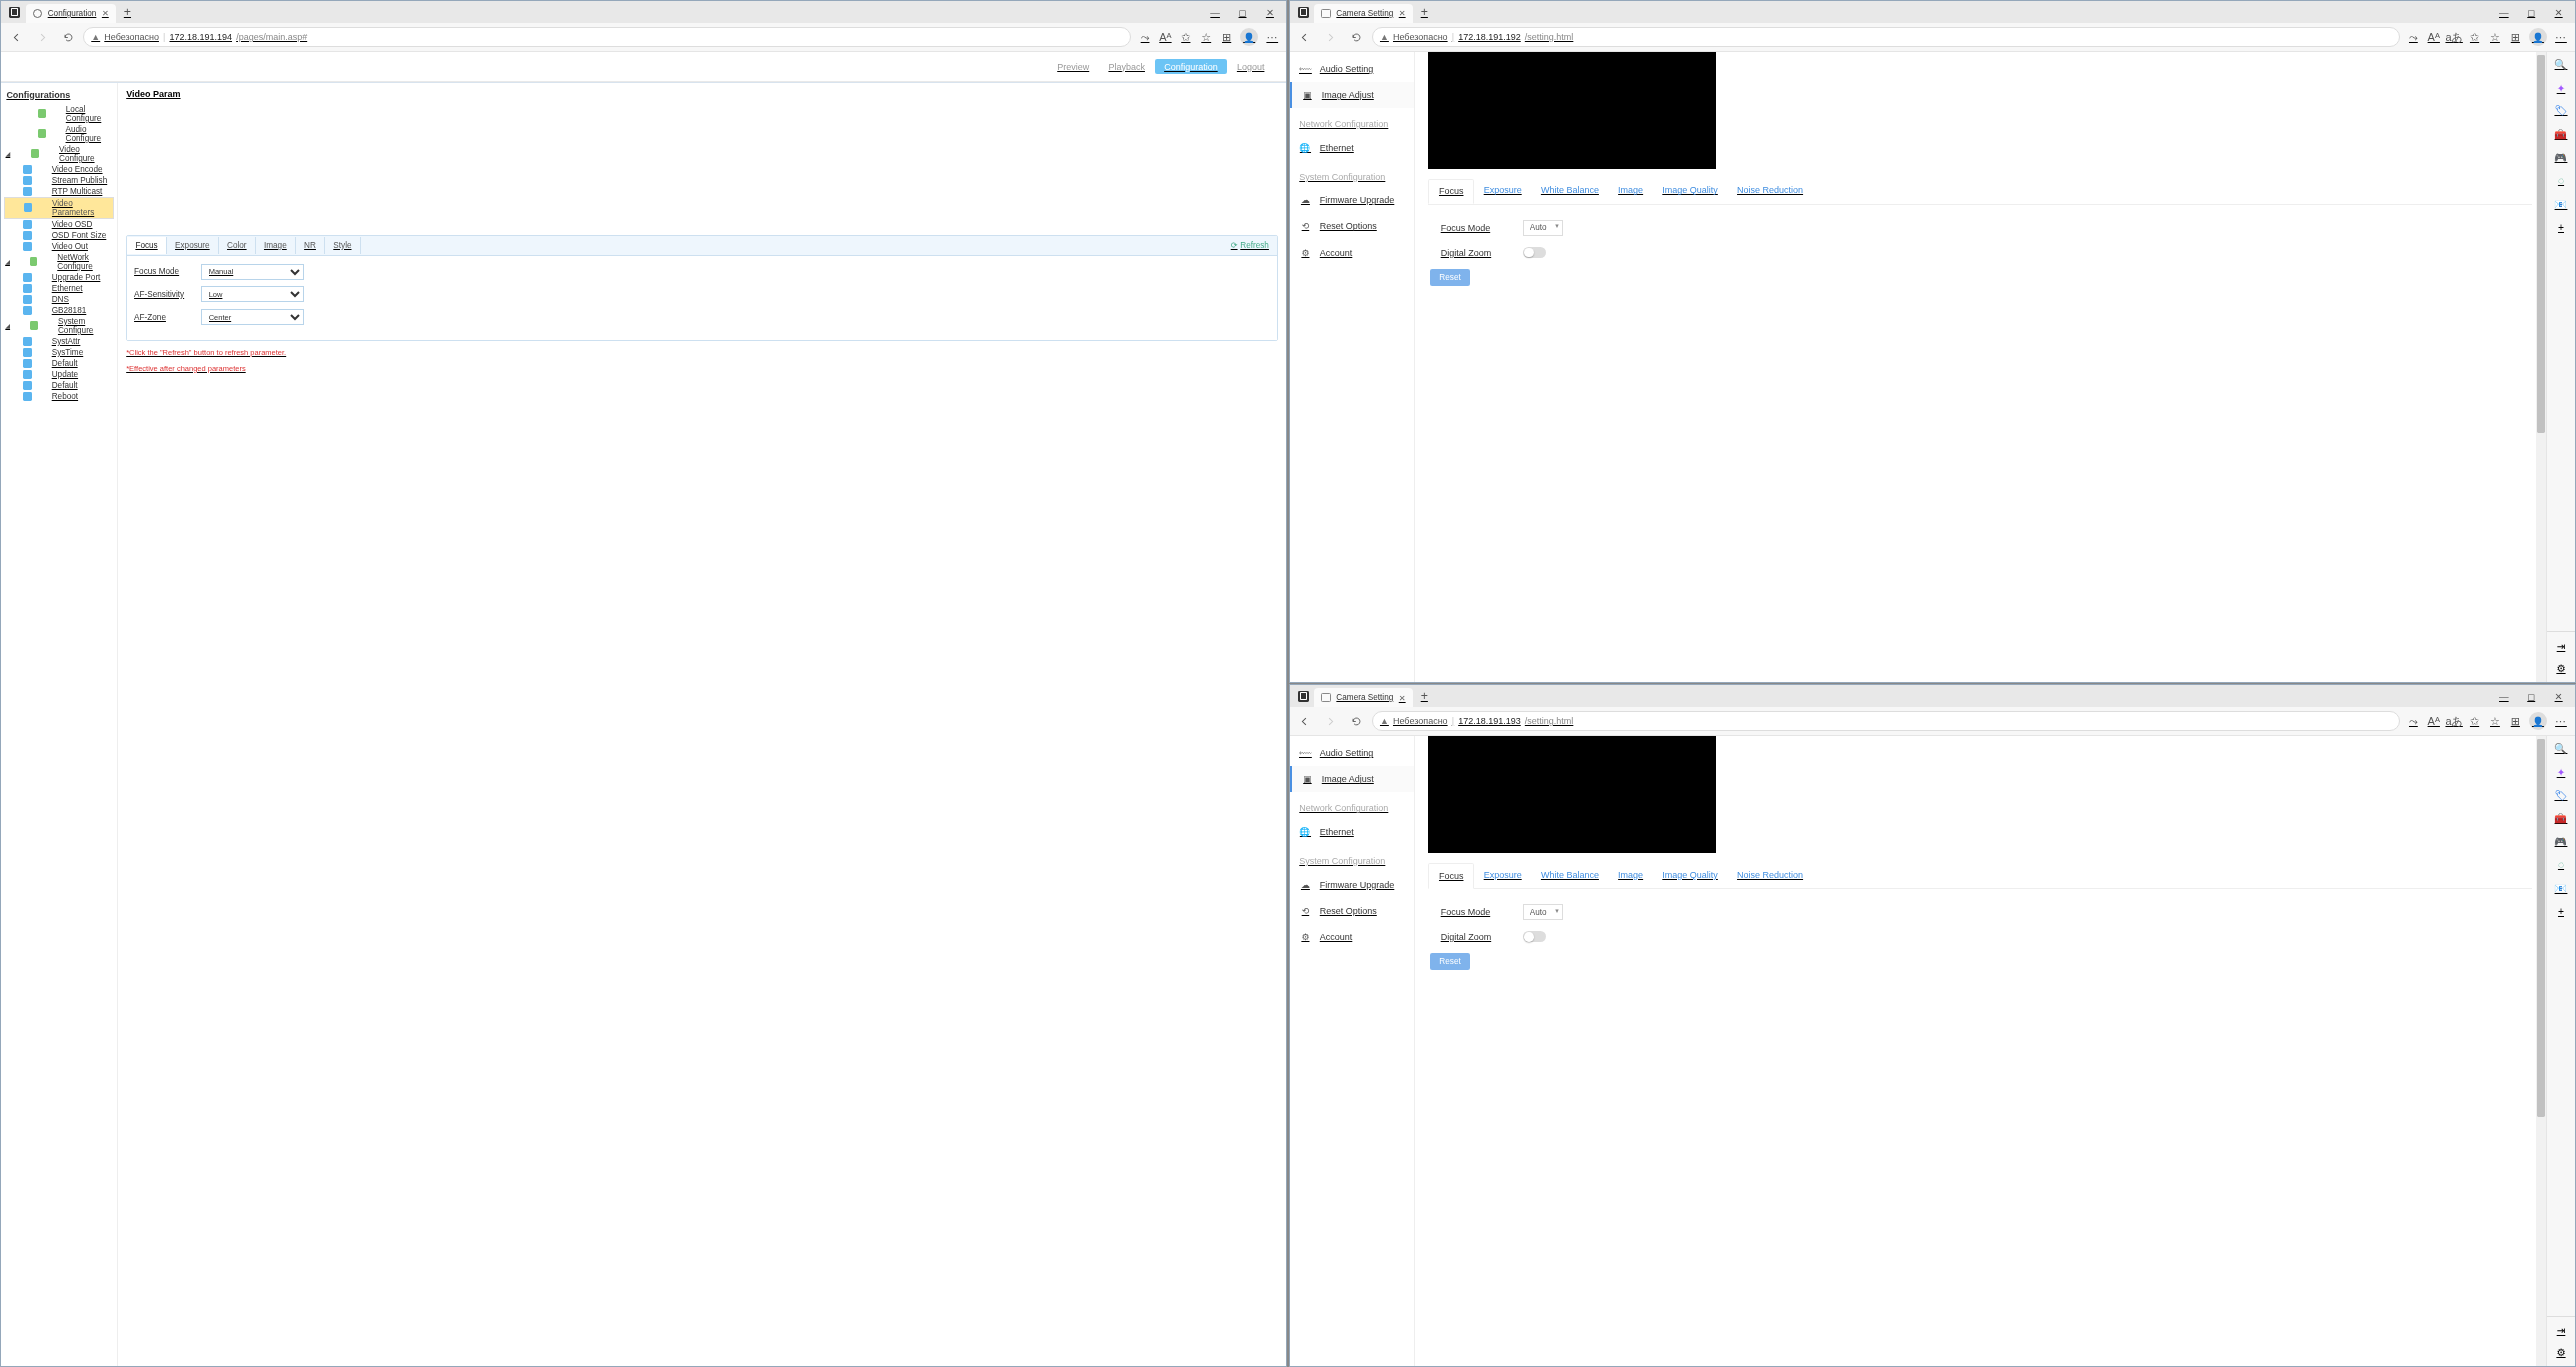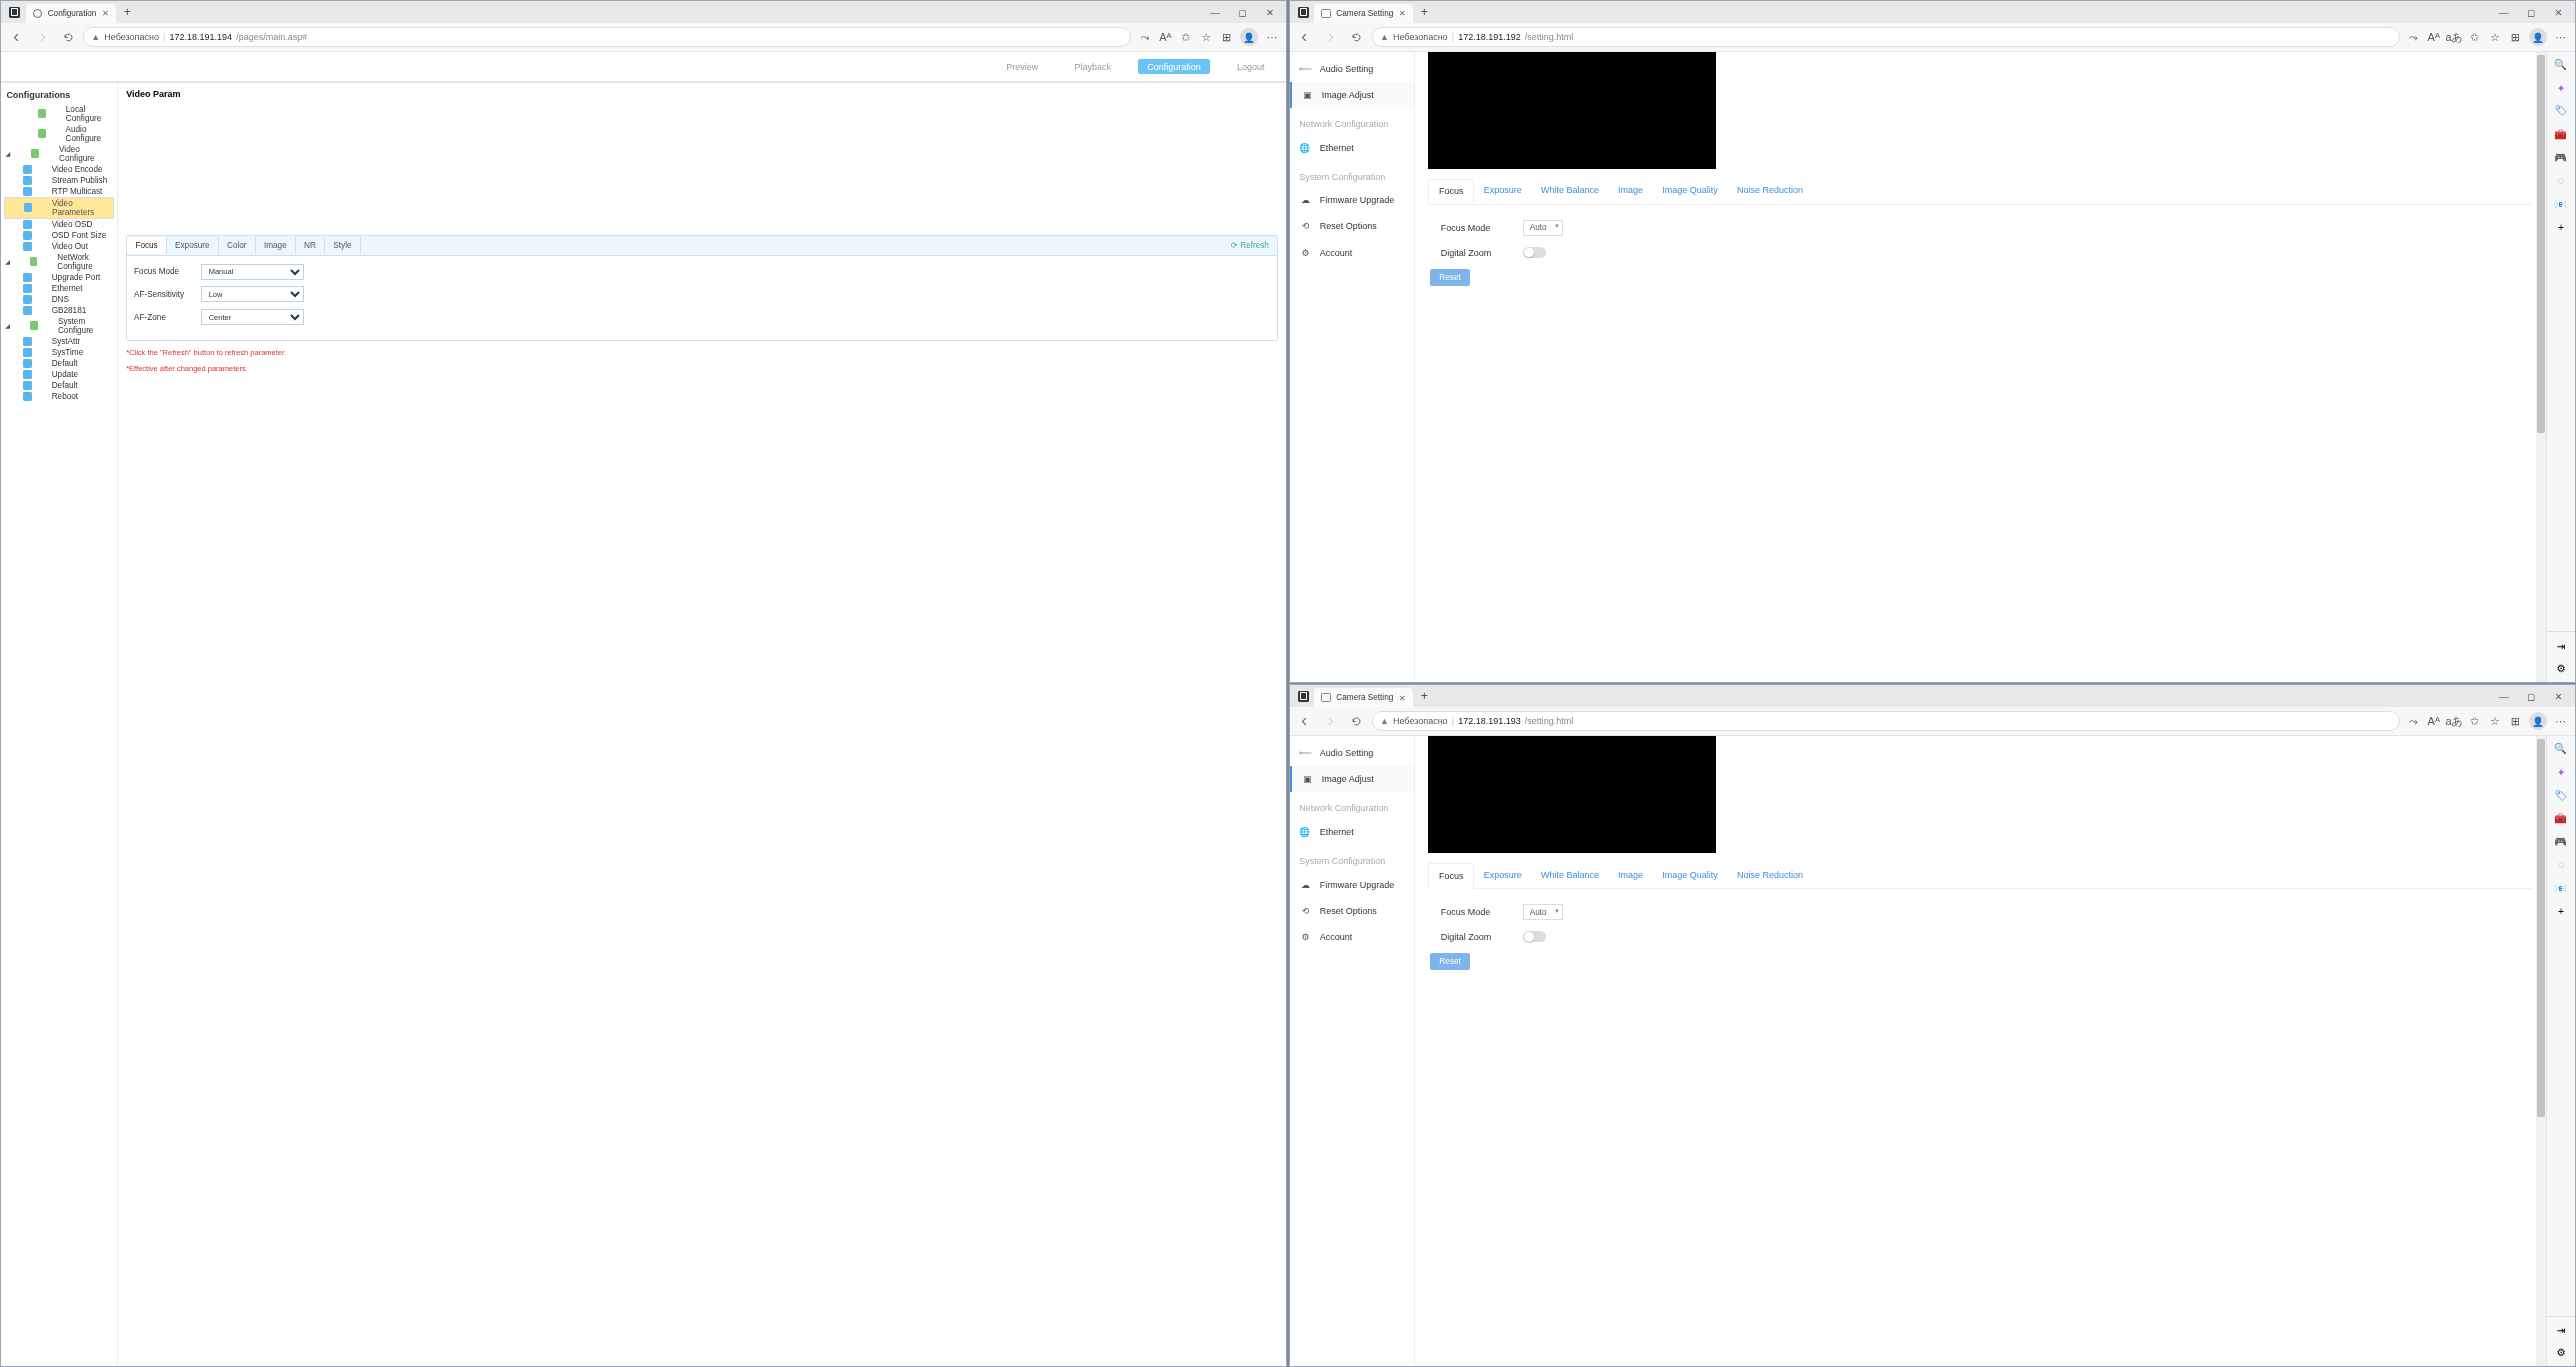--- a/index.html
+++ b/index.html
@@ -1,18 +1,18 @@
 <!DOCTYPE html>
 <html style="font-size:11px"><head>
 <meta charset="utf-8">
 <style>
 * { margin: 0; padding: 0; box-sizing: border-box; font-family: -apple-system, "Segoe UI", Arial, sans-serif; }
 body { background: #888; overflow: hidden; }
 .grid { display: grid; grid-template-columns: 1fr 1fr; grid-template-rows: 1fr 1fr; width: 100vw; height: 100vh; gap: 1.4px; }
-.window { background: #fde047; display: flex; flex-direction: column; overflow: hidden; border: 0.7px solid #94a7ba; }
+.window { background: #fde047; display: flex; flex-direction: column; overflow: hidden; border: 0.7px solid #94a7ba; text-decoration: underline; }
 .window.right { grid-row: 1 / 3; }
 
 
 .titlebar { background: #e8e8e8; height: 22px; display: flex; align-items: center; padding: 0 2.7px; }
 .tb-square { width: 11px; height: 11px; border-radius: 1.4px; background: #323232; margin: 0 5.5px; display:flex;align-items:center;justify-content:center;}
 .tb-square::before{content:"";width:5.5px;height:5.5px;border:1px solid #fff;border-radius:0.7px;}
 .tab { background: #fafafa; border-radius: 4.1px 4.1px 0 0; height: 19px; padding: 0 6.9px; display: flex; align-items: center; gap: 5.5px; font-size: 8.2px; color: #333; margin-top:2.7px;}
 .tab .page-ico{width:9.6px;height:9.6px;border:0.7px solid #888;border-radius:1.4px;position:relative;}
 .tab .page-ico.gear{border-radius:50%;border:1px solid #666;}
 .tab .x { color: #666; font-size: 8.2px; cursor:pointer;}
@@ -58,21 +58,21 @@
 .row label{width:62px;font-size:9px;color:#333;}
 .sel{border:0.7px solid #ddd;border-radius:0;padding:2.7px 15px 2.7px 5.5px;font-size:8.2px;color:#555;background:#fff;appearance:none;position:relative;}
 .sel-wrap{position:relative;display:inline-block;}
 .sel-wrap::after{content:"▾";position:absolute;right:4.1px;top:2.7px;font-size:6.9px;color:#888;pointer-events:none;}
 .toggle{width:23px;height:11px;background:#ddd;border-radius:6.9px;position:relative;cursor:pointer;}
 .toggle::after{content:"";position:absolute;left:0.7px;top:0.7px;width:9.6px;height:9.6px;background:#fff;border-radius:50%;box-shadow:0 0.7px 1.4px rgba(0,0,0,.3);}
 .reset-btn{background:#7fb3ec;color:#fff;border:none;padding:4.1px 9.6px;border-radius:2.1px;font-size:8.2px;cursor:pointer;margin-left:1.4px;}
 
 
 .cfg-page{flex:1;display:flex;flex-direction:column;overflow:hidden;background:#fff;}
-.cfg-topbar{height:30px;display:flex;align-items:center;justify-content:flex-end;gap:17px;padding-right:12.3px;border-bottom:0.7px solid #e9e9e9;}
+.cfg-topbar{height:30px;display:flex;align-items:center;justify-content:flex-end;gap:0;padding-right:12.3px;border-bottom:0.7px solid #e9e9e9;}
 .cfg-link{font-size:9px;color:#999;padding:2.7px 9.6px;cursor:pointer;}
 .cfg-link.active{background:#6cc4f5;color:#fff;border-radius:2.1px;}
 .cfg-body{flex:1;display:flex;overflow:hidden;border-top:1.4px solid #d8e3ee;}
 .cfg-tree{width:117px;border-right:0.7px solid #eee;padding:5.5px 2.7px;font-size:8.2px;color:#333;}
 .cfg-tree h4{font-size:9px;font-weight:bold;padding:1.4px 2.7px 4.1px;}
 .node{display:flex;align-items:center;gap:20px;padding:1px 1.4px;cursor:pointer;}
 .node .tw{width:6.2px;text-align:center;color:#555;font-size:6.2px;}
 .node .nico{width:9px;height:9px;border-radius:1.4px;display:inline-block;}
 .nico.green{background:#7bc96f;}
 .nico.blue{background:#5bb5ef;}

